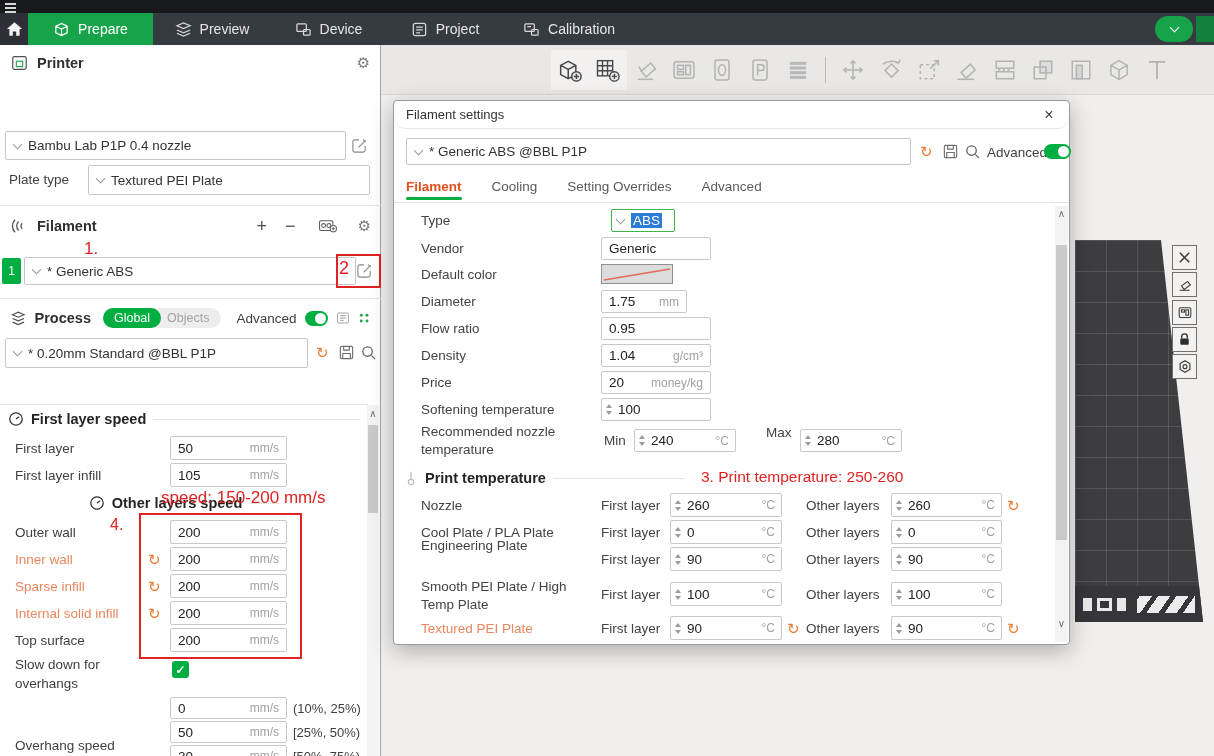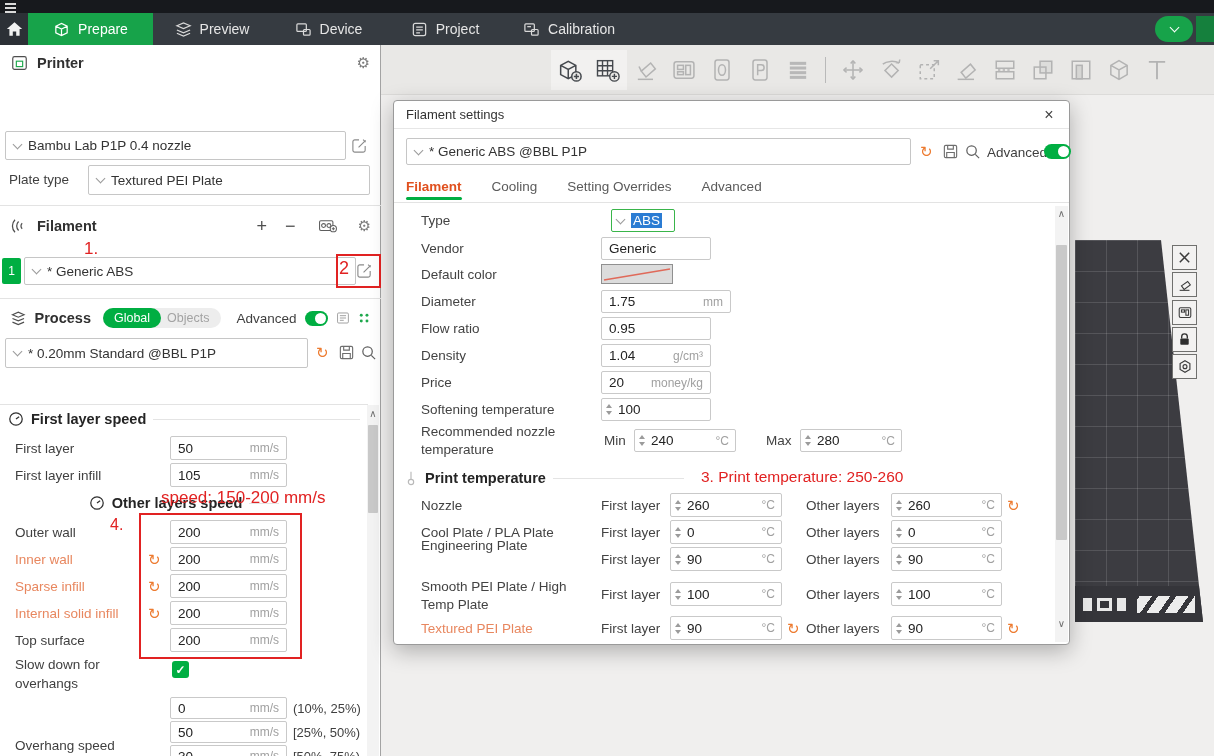--- a/index.html
+++ b/index.html
@@ -72,21 +72,21 @@
 
   
   .spin { background:#fff; border:1px solid #C9C9C9; border-radius:2px; display:flex; align-items:center; padding:0 6px 0 4px; font-size:13.5px; color:#222; }
   .spin .arrows { display:flex; flex-direction:column; gap:3px; margin-right:6px; }
   .spin .au { width:0;height:0;border-left:3.5px solid transparent;border-right:3.5px solid transparent;border-bottom:4px solid #9B9B9B; }
   .spin .ad { width:0;height:0;border-left:3.5px solid transparent;border-right:3.5px solid transparent;border-top:4px solid #9B9B9B; }
   .spin .val { flex:1; }
 
   
   .dialog { left:393px; top:100px; width:677px; height:545px; background:#fff; border:1px solid #9A9A9A; border-radius:4px; box-shadow:0 6px 22px rgba(0,0,0,.28); }
-  .dlg-title { position:absolute; left:0; top:0; width:100%; height:28px; border-bottom:1px solid #E6E6E6; display:flex; align-items:center; padding:0 12px; font-size:13px; color:#333; }
+  .dlg-title { position:absolute; left:0; top:0; width:100%; height:28px; border-bottom:1px solid #E6E6E6; display:flex; align-items:center; padding:0 12px; font-size:13px; color:#333;border-radius:12px; }
   .dlg-close { position:absolute; right:10px; top:4px; width:20px; height:20px; display:flex; align-items:center; justify-content:center; font-size:16px; color:#444; }
   .dlabel { font-size:13.5px; color:#434343; }
   .dlabel.mod { color:#E8875F; }
   .annot { color:#E12222; }
   .redbox { border:2px solid #E12222; pointer-events:none; }
   .swatch { background:#DCDCDC; border:1px solid #909090; }
 </style>
 </head>
 <body>
 
@@ -541,21 +541,21 @@
     </div>
 
     <div class="ab dlabel" style="left:27px;top:166px;">Default color</div>
     <div class="ab swatch" style="left:207px;top:163px;width:72px;height:20px;">
       <svg width="70" height="18">
           <line x1="2" y1="15" x2="68" y2="4" stroke="#E06A5A" stroke-width="1.4"></line>
         </svg>
     </div>
 
     <div class="ab dlabel" style="left:27px;top:193px;">Diameter</div>
-    <div class="ab vinput" style="left:207px;top:189px;width:130px;height:23px;">
+    <div class="ab vinput" style="left:207px;top:189px;width:86px;height:23px;">
       <span>1.75</span>
         <span class="unit">mm</span>
     </div>
 
     <div class="ab dlabel" style="left:27px;top:220px;">Flow ratio</div>
     <div class="ab vinput" style="left:207px;top:216px;width:110px;height:23px;">
       <span>0.95</span>
     </div>
 
     <div class="ab dlabel" style="left:27px;top:247px;">Density</div>
@@ -582,21 +582,21 @@
     <div class="ab dlabel" style="left:27px;top:322px;width:160px;line-height:18px;">Recommended nozzle temperature</div>
     <span class="ab dlabel" style="left:210px;top:332px;">Min</span>
     <div class="ab spin" style="left:240px;top:328px;width:102px;height:23px;">
       <span class="arrows">
           <span class="au"></span>
           <span class="ad"></span>
         </span>
       <span class="val">240</span>
       <span class="unit">°C</span>
     </div>
-    <span class="ab dlabel" style="left:372px;top:332px;text-align:center;">Max</span>
+    <span class="ab dlabel" style="left:372px;top:324px;text-align:center;">Max</span>
     <div class="ab spin" style="left:406px;top:328px;width:102px;height:23px;">
       <span class="arrows">
           <span class="au"></span>
           <span class="ad"></span>
         </span>
       <span class="val">280</span>
       <span class="unit">°C</span>
     </div>
 
     <div class="ab sect" style="left:10px;top:369px;width:280px;">

